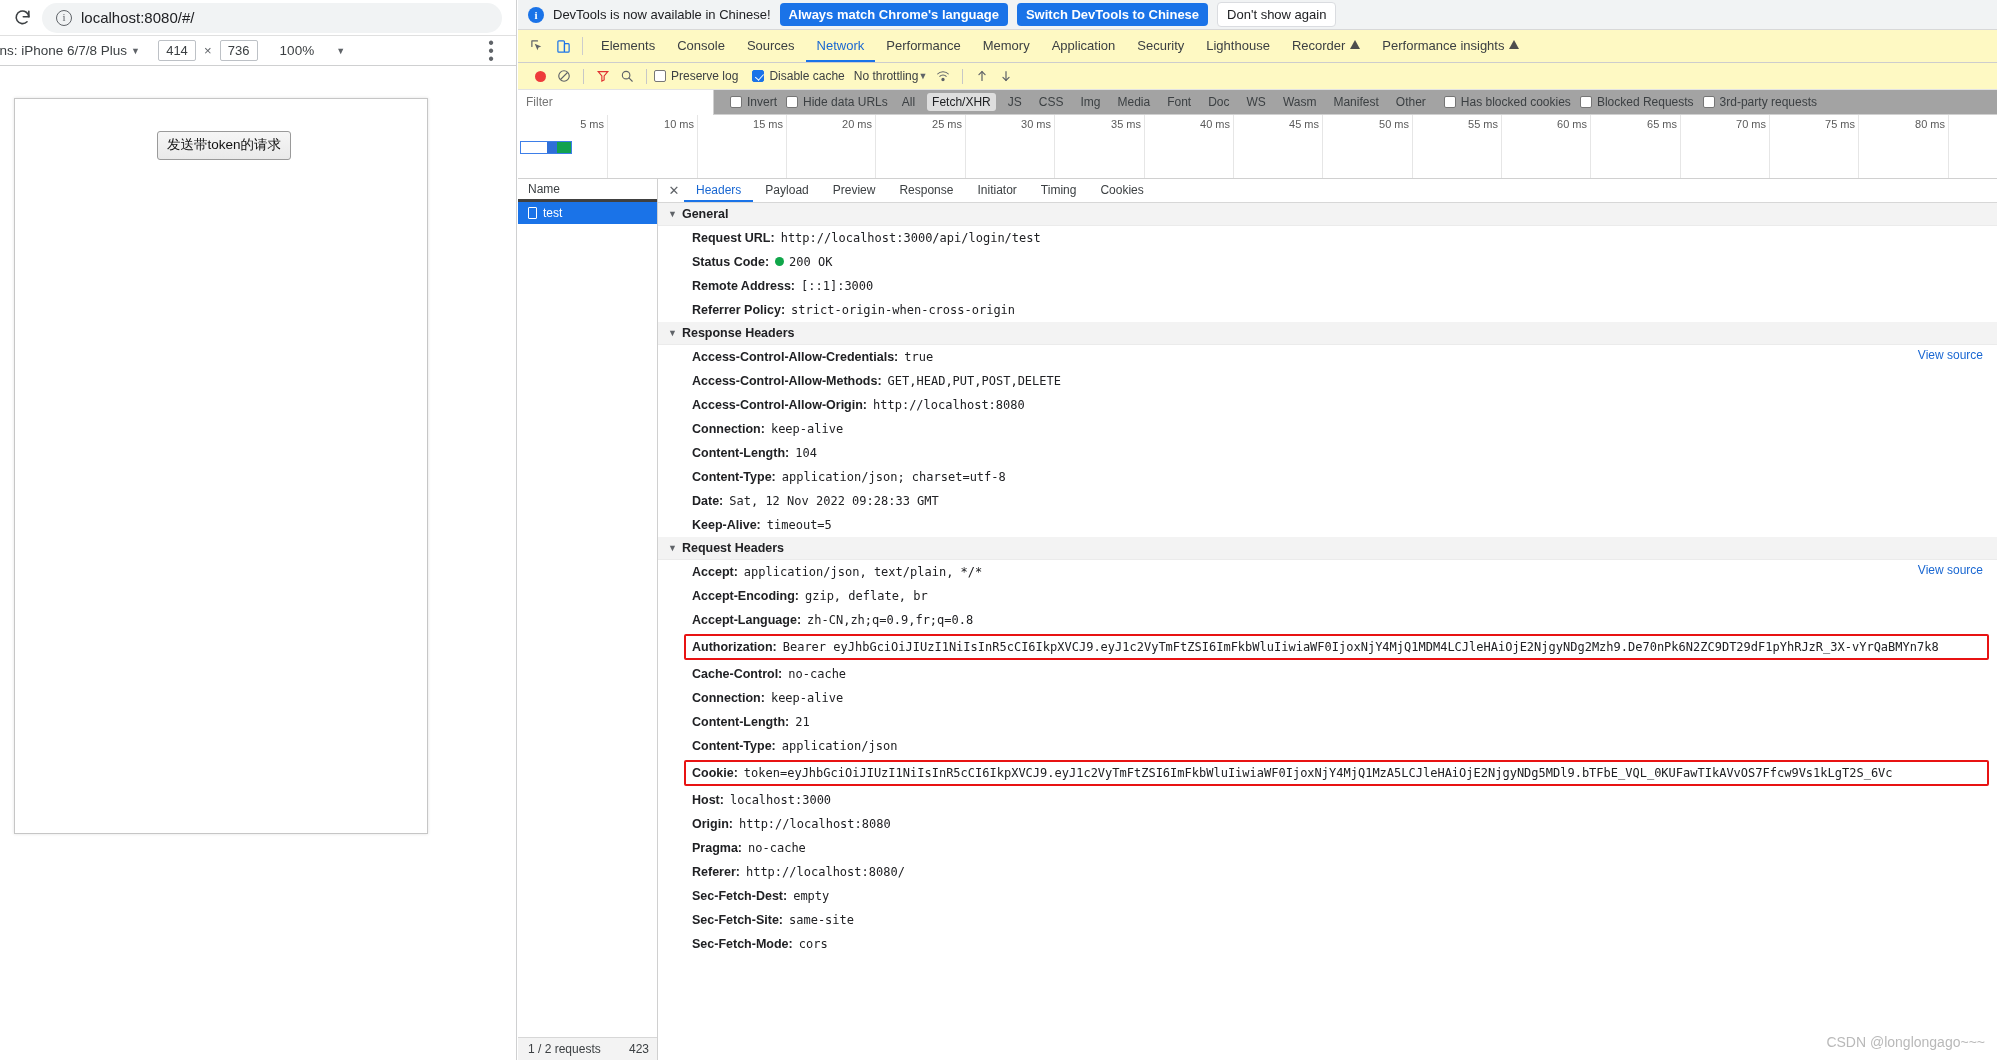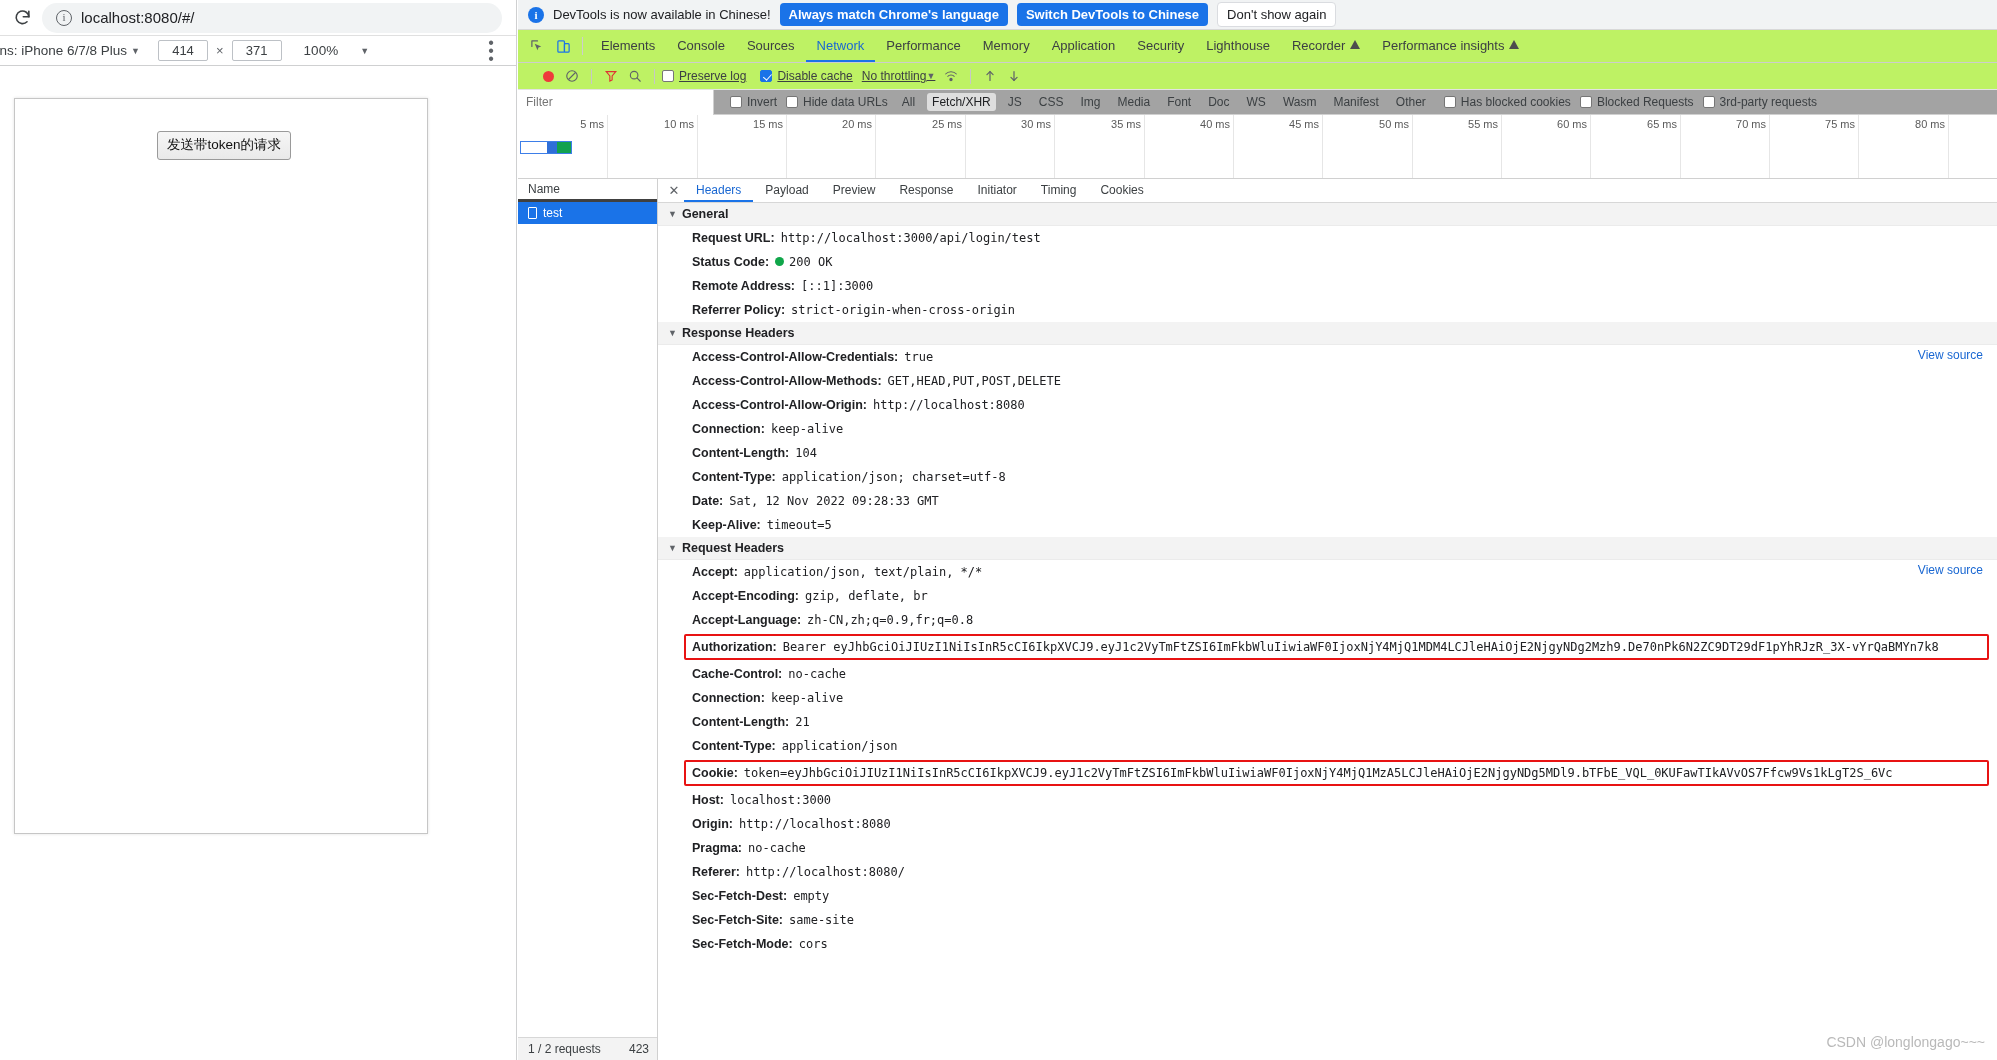--- a/index.html
+++ b/index.html
@@ -70,21 +70,21 @@
     gap: 0px;
   }
   .dt-dim {
     margin-left: -8px;
     white-space: nowrap;
     display: flex; align-items: center; gap: 4px;
     cursor: pointer;
   }
   .caret { font-size: 9px; color: #5f6368; }
   .dt-field {
-    width: 50px; height: 21px;
+    width: 38px; height: 21px;
     border: 1px solid #bdc1c6; border-radius: 2px;
     margin-left: 18px;
     display:flex; align-items:center; justify-content:center;
     font-size: 13px; color:#3c4043;
     background:#fff;
   }
   .dt-x { margin: 0 8px; color: #5f6368; font-size: 13px; }
   .dt-zoom { margin-left: 22px; display:flex; align-items:center; gap:22px; cursor:pointer;}
   .dt-menu {
     margin-left: auto; margin-right: 16px;
@@ -159,21 +159,21 @@
     padding: 4px 9px;
     font-size: 13px;
     font-family: "Liberation Sans", sans-serif;
     cursor: pointer;
     white-space: nowrap;
   }
 
   
   .tabstrip {
     height: 33px;
-    background: #bef264;
+    background: #fef9c3;
     border-bottom: 1px solid #cdcdcd;
     display: flex; align-items: stretch;
     padding-left: 6px;
     font-size: 13px;
   }
   .tool-icon {
     width: 26px;
     display: flex; align-items: center; justify-content: center;
     cursor: pointer;
   }
@@ -199,26 +199,26 @@
     width:0;height:0;
     border-left:5px solid transparent;
     border-right:5px solid transparent;
     border-bottom:9px solid #4d4d4d;
     position: relative; top: -1px;
   }
 
   
   .net-toolbar {
     height: 27px;
-    background: #bef264;
+    background: #fef9c3;
     border-bottom: 1px solid #e3e3e3;
     display: flex; align-items: center;
-    padding-left: 18px;
+    padding-left: 10px;
     gap: 0px;
-    font-size: 12px; color: #3c4043; text-decoration: underline;
+    font-size: 12px; color: #3c4043;
   }
   .icon-btn {
     width: 24px; height: 22px;
     display: flex; align-items: center; justify-content: center;
     cursor: pointer;
   }
   .rec-dot { width: 11px; height: 11px; border-radius: 50%; background: #ee3b3b; }
   .vdiv { width: 1px; height: 15px; background: #c7c7c7; margin: 0 7px; }
   .chk {
     width: 12px; height: 12px;
@@ -413,21 +413,21 @@
     <div class="device-toolbar">
       <div class="dt-dim">
         <span>ons: iPhone 6/7/8 Plus</span>
         <span class="caret">▼</span>
       </div>
       <div class="dt-field">
         <span>414</span>
       </div>
       <span class="dt-x">×</span>
       <div class="dt-field" style="margin-left:0">
-        <span>371</span>
+        <span>736</span>
       </div>
       <div class="dt-zoom">
         <span>100%</span>
         <span class="caret">▼</span>
       </div>
       <div class="dt-menu">
         <span>•</span>
           <span>•</span>
           <span>•</span>
       </div>

